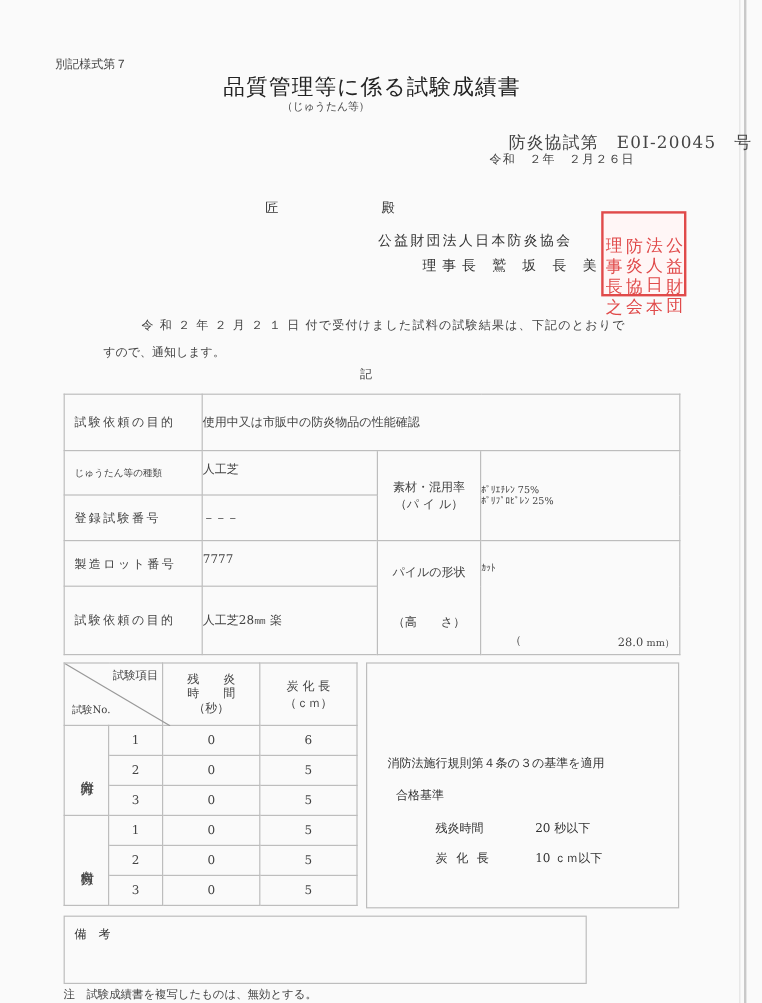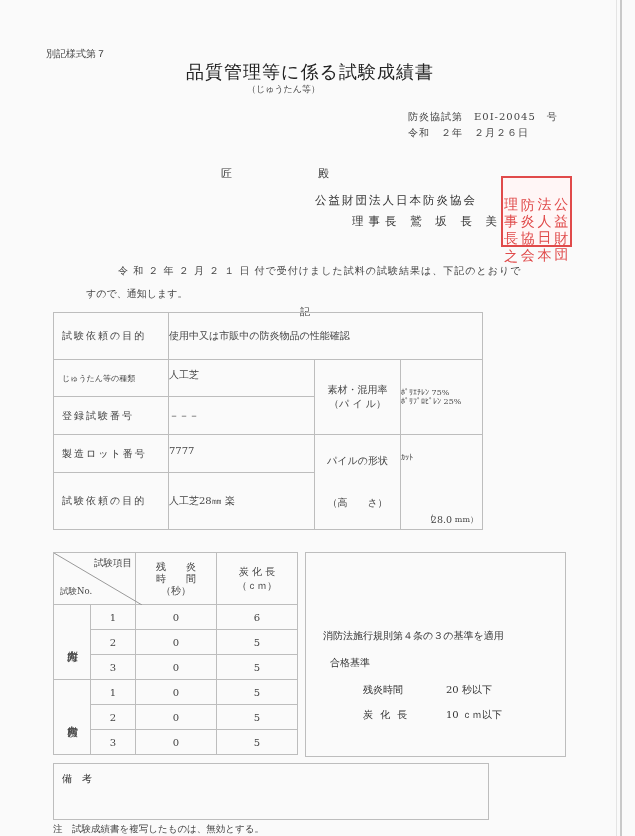--- a/index.html
+++ b/index.html
@@ -7,42 +7,42 @@
       width:635px; height:836px; overflow:hidden; position:relative;
       background:#fafafa;
       font-family:"DejaVu Serif","Liberation Serif",serif;
       color:#333;
     }
     .page-edge { position:absolute; left:620px; top:0; width:2px; height:836px; background:#c9c9c9; }
     .page-edge2 { position:absolute; left:616px; top:0; width:1px; height:836px; background:#e4e4e4; }
     .abs { position:absolute; white-space:nowrap; }
     .form-no { left:46px; top:47px; font-size:10px; color:#444; }
     .title { left:0; width:620px; text-align:center; top:60px; font-size:18px; color:#222; letter-spacing:1px; }
-    .subtitle { left:16px; width:535px; text-align:center; top:83px; font-size:9px; color:#444; }
-    .docno { left:408px; top:110px; font-size:10px; color:#444; letter-spacing:1px; }
+    .subtitle { left:4px; width:535px; text-align:center; top:83px; font-size:9px; color:#444; }
+    .docno { left:424px; top:110px; font-size:14px; color:#444; letter-spacing:1px; }
     .docdate { left:408px; top:126px; font-size:10px; color:#444; letter-spacing:1px; }
     .addressee { left:221px; top:166px; font-size:11px; color:#333; }
     .honorific { left:318px; top:166px; font-size:11px; color:#333; }
     .issuer-org { left:315px; top:193px; font-size:11.5px; color:#333; letter-spacing:2px; }
     .issuer-name { left:352px; top:214px; font-size:11.5px; color:#333; letter-spacing:5px; }
     .seal {
       position:absolute; left:501px; top:176px; width:71px; height:71px;
       border:2px solid #e04a4a; box-sizing:border-box; color:#e04a4a;
       display:grid; grid-template-columns:repeat(4,1fr); grid-template-rows:repeat(4,1fr);
       font-size:14px; line-height:1; text-align:center; align-items:center; background:#fff6f6;
       writing-mode:vertical-rl;
     }
     .seal span { display:block; }
     .body1 { left:118px; top:264px; font-size:10px; color:#444; letter-spacing:1px; }
     .body2 { left:86px; top:287px; font-size:10px; color:#444; }
     .ki { left:300px; top:305px; font-size:10px; color:#444; }
 
     table { border-collapse:collapse; position:absolute; }
     td { border:1px solid #bdbdbd; padding:0; font-size:10px; color:#444; vertical-align:middle; }
-    .t1 { left:53px; top:312px; width:430px; }
+    .t1 { left:53px; top:328px; width:514px; }
     .t1 td { height:0; }
     .lbl { width:106px; padding-left:8px; letter-spacing:2px; }
     .val { }
     .center { text-align:center; }
     .small { font-size:8px; }
 
     .t2 { left:53px; top:552px; width:245px; }
     .t2 td { text-align:center; }
     .diag { position:relative; }
     .diag svg { position:absolute; left:0; top:0; }

